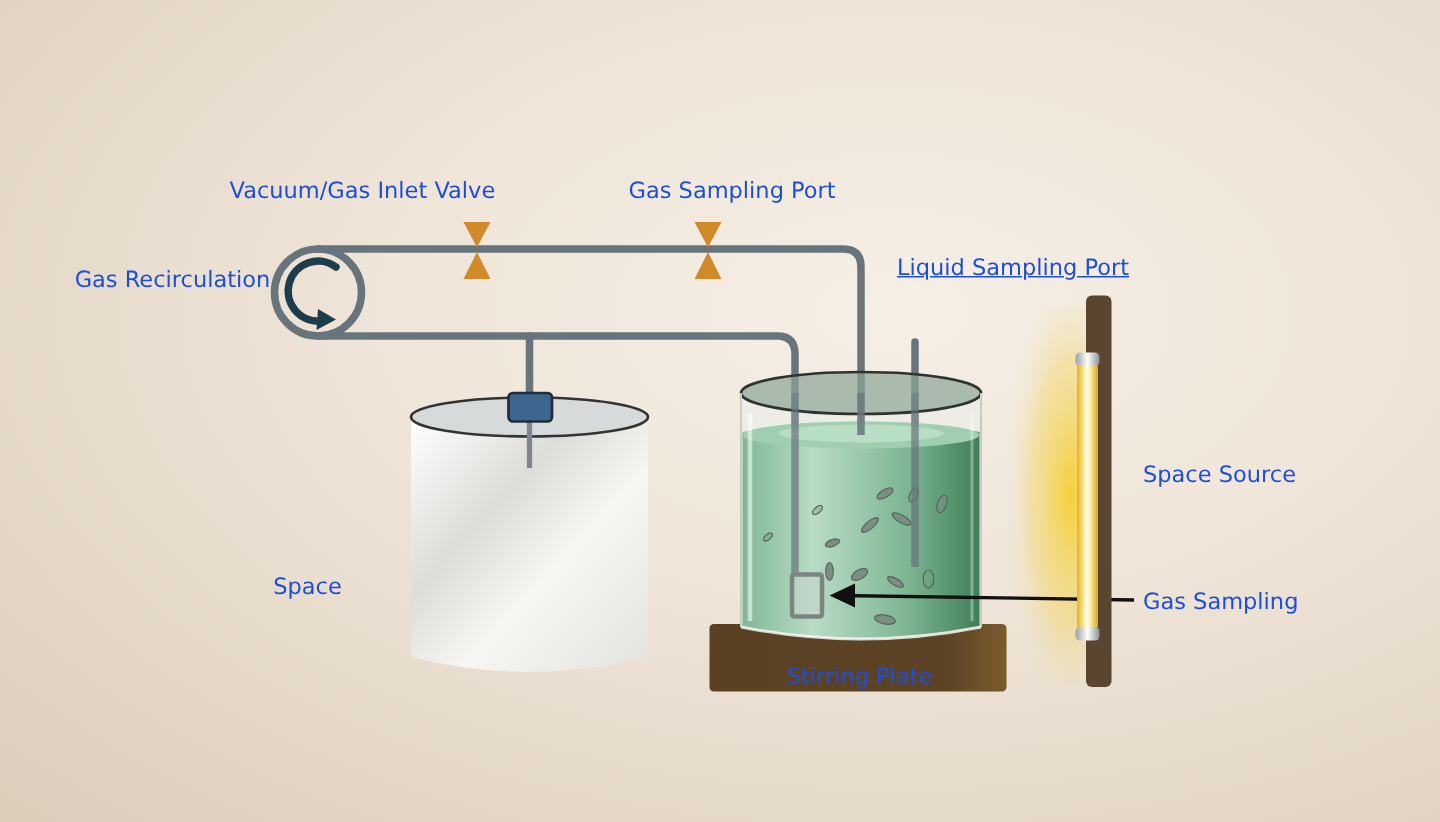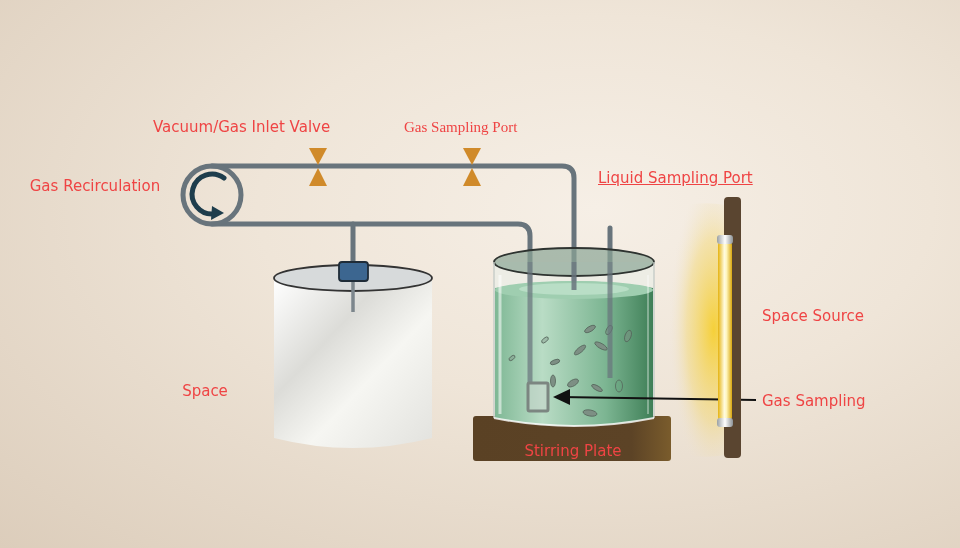--- a/index.html
+++ b/index.html
@@ -3,21 +3,21 @@
 <meta charset="utf-8">
 <style>
   html, body { margin: 0; padding: 0; }
   body {
     width: 960px; height: 548px; overflow: hidden; position: relative;
     background: radial-gradient(ellipse at 62% 38%, #f6efe6 0%, #efe5d8 40%, #dccdbb 100%);
     font-family: "DejaVu Sans", sans-serif;
   }
   svg.diagram { position: absolute; left: 0; top: 0; }
   .label {
-    position: absolute; color: #ef4444; font-size: 15px; line-height: 20px;
+    position: absolute; color: #1d4ed8; font-size: 15px; line-height: 20px;
     font-family: "DejaVu Sans", sans-serif; white-space: nowrap;
   }
   .label.center { text-align: center; }
 </style>
 </head>
 <body>
 
 <svg class="diagram" width="960" height="548" viewBox="0 0 960 548">
   <defs>
     <radialGradient id="glow" cx="0.85" cy="0.5" r="0.6">
@@ -155,23 +155,23 @@
     <rect x="724" y="197" width="17" height="261" rx="4" fill="#5a4530"></rect>
     <g>
       <rect x="718" y="240" width="14" height="182" rx="5" fill="url(#lampGrad)"></rect>
       <rect x="717" y="235" width="16" height="9" rx="3" fill="url(#capGrad)"></rect>
       <rect x="717" y="418" width="16" height="9" rx="3" fill="url(#capGrad)"></rect>
     </g>
   </g>
 </svg>
 
 <div class="label" style="left:153px; top:117px;">Vacuum/Gas Inlet Valve</div>
-<div class="label" style="left:404px; top:117px;font-family:Liberation Serif, serif;">Gas Sampling Port</div>
+<div class="label" style="left:419px; top:117px;">Gas Sampling Port</div>
 <div class="label" style="left:598px; top:168px;text-decoration:underline;">Liquid Sampling Port</div>
-<div class="label center" style="left:20px; top:176px; width:150px;">
+<div class="label center" style="left:40px; top:176px; width:150px;">
   <div>Gas Recirculation</div>
 </div>
 <div class="label" style="left:762px; top:306px;">Space Source</div>
 <div class="label" style="left:762px; top:391px;">Gas Sampling</div>
 <div class="label center" style="left:140px; top:381px; width:130px;">
   <div>Space</div>
 </div>
 <div class="label center" style="left:503px; top:441px; width:140px;">Stirring Plate</div>
 
 </body></html>

